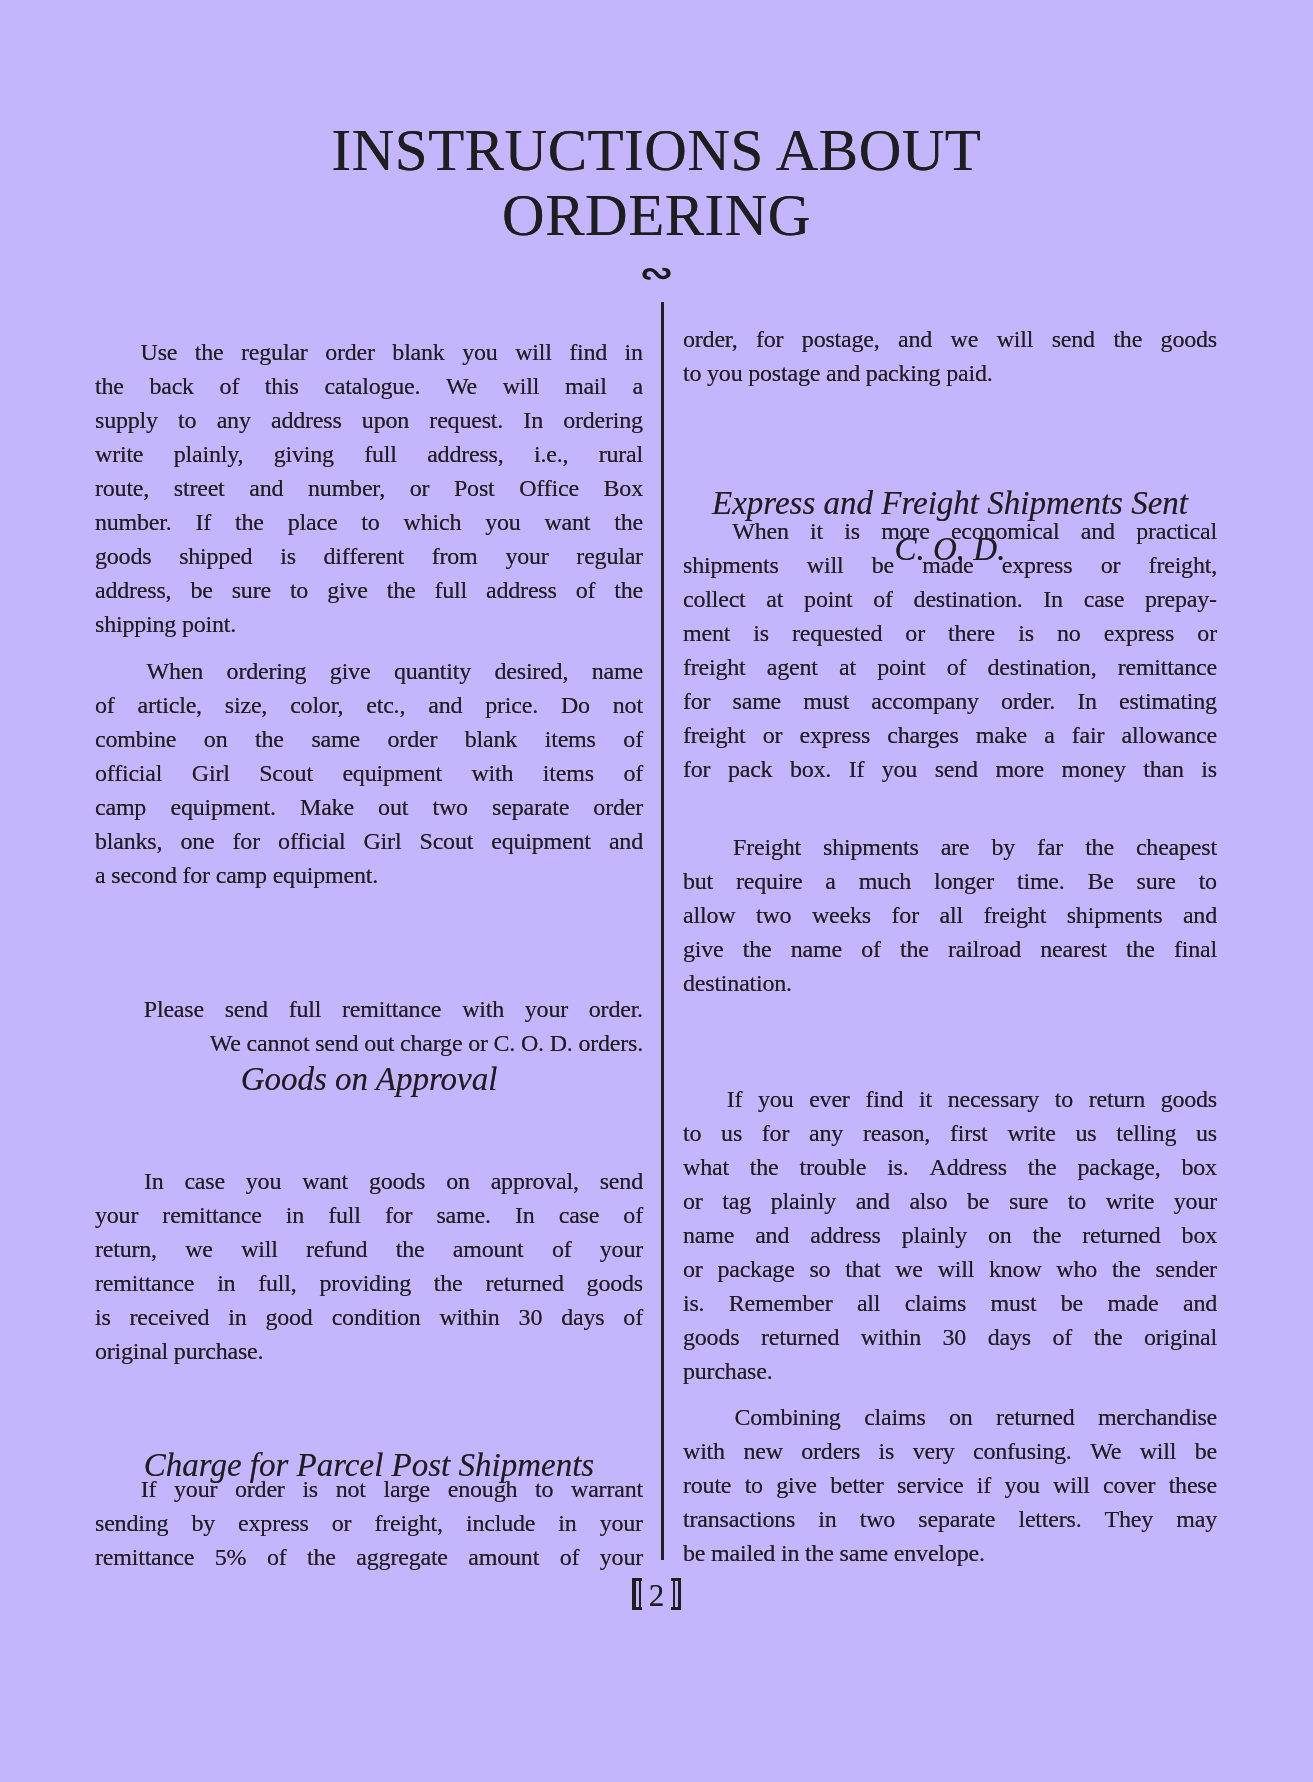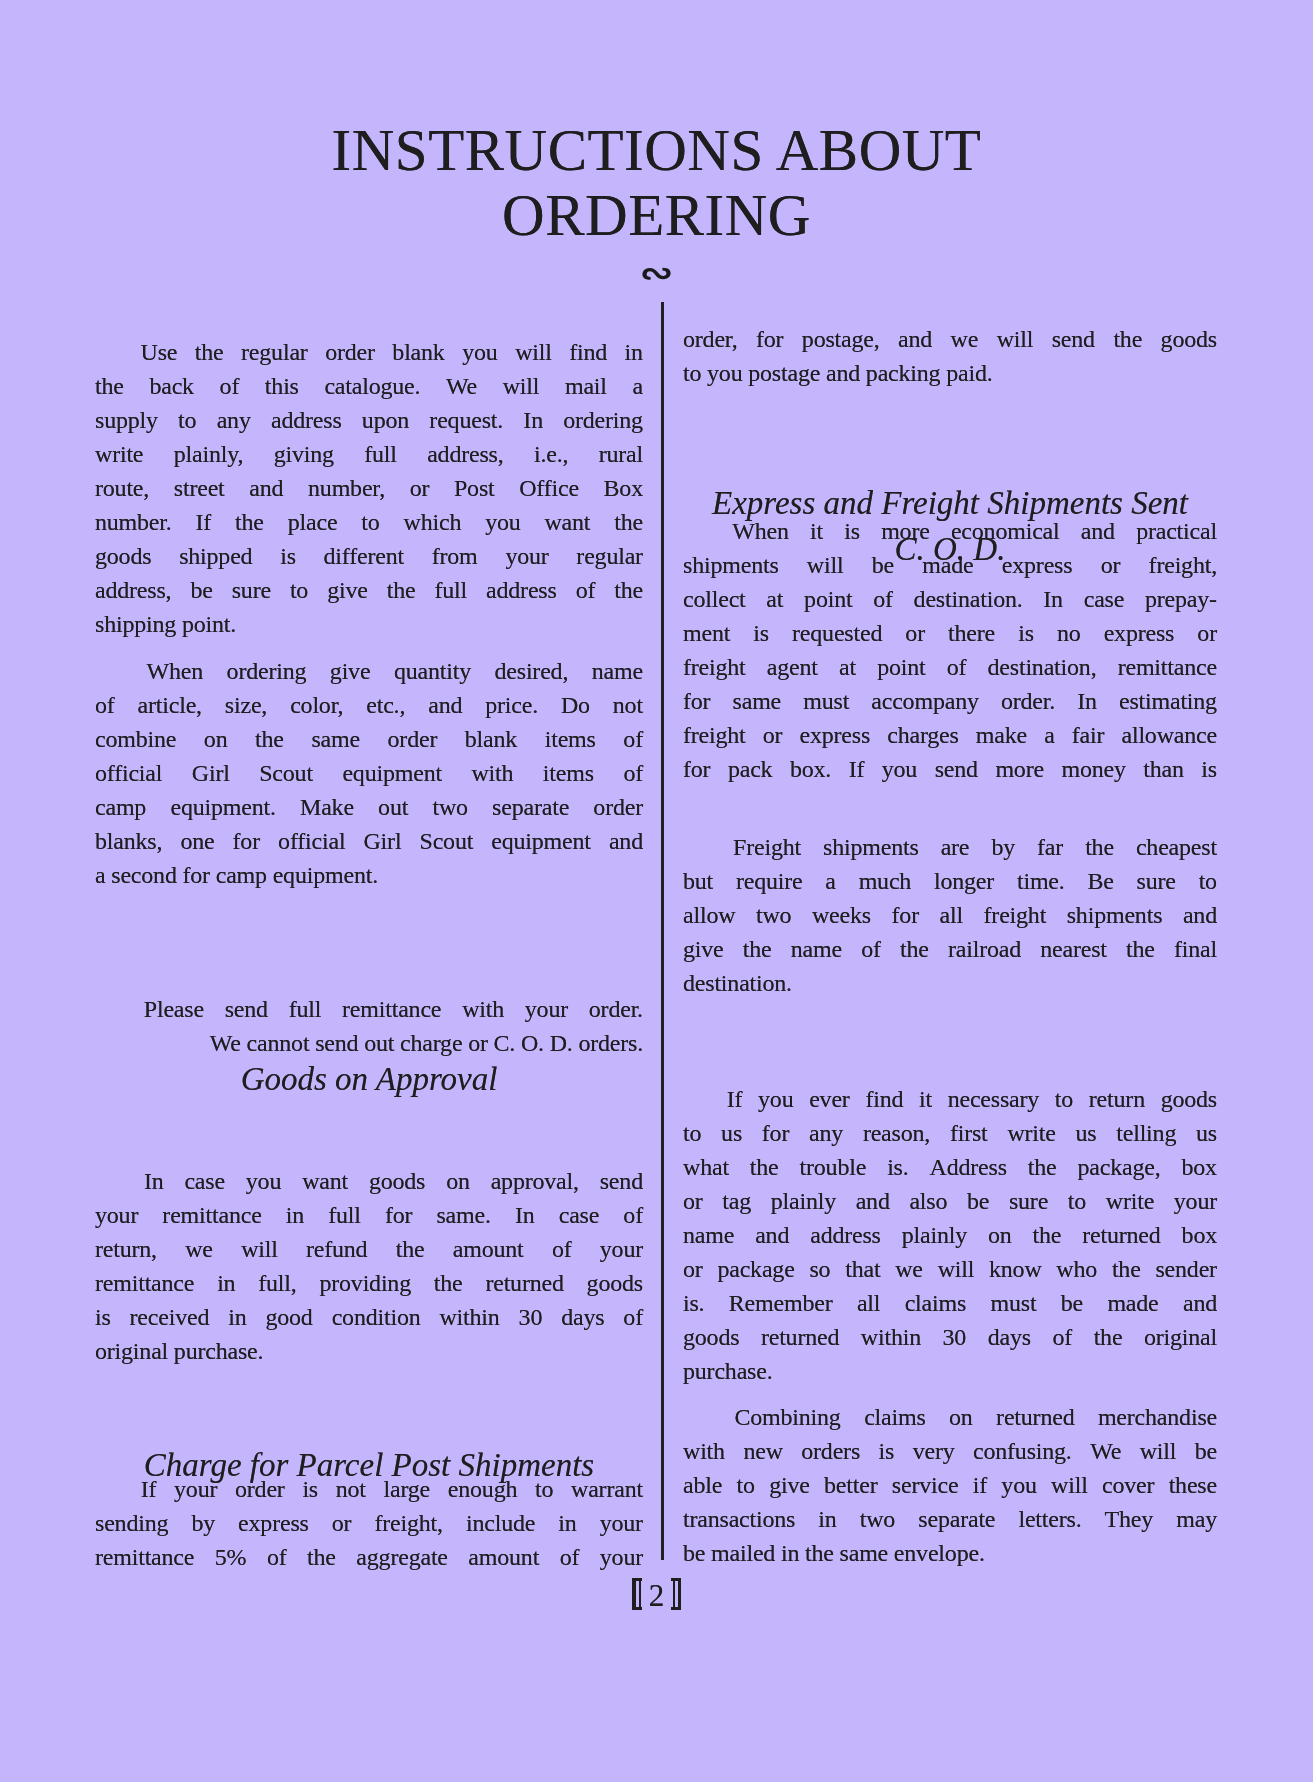--- a/index.html
+++ b/index.html
@@ -159,21 +159,21 @@
         <div class="pline"><span>or</span><span>tag</span><span>plainly</span><span>and</span><span>also</span><span>be</span><span>sure</span><span>to</span><span>write</span><span>your</span></div>
         <div class="pline"><span>name</span><span>and</span><span>address</span><span>plainly</span><span>on</span><span>the</span><span>returned</span><span>box</span></div>
         <div class="pline"><span>or</span><span>package</span><span>so</span><span>that</span><span>we</span><span>will</span><span>know</span><span>who</span><span>the</span><span>sender</span></div>
         <div class="pline"><span>is.</span><span>Remember</span><span>all</span><span>claims</span><span>must</span><span>be</span><span>made</span><span>and</span></div>
         <div class="pline"><span>goods</span><span>returned</span><span>within</span><span>30</span><span>days</span><span>of</span><span>the</span><span>original</span></div>
         <div class="pline last">purchase.</div>
       </div>
       <div class="block paragraph" style="top: 1400px;">
         <div class="pline"><span class="indent"></span><span>Combining</span><span>claims</span><span>on</span><span>returned</span><span>merchandise</span></div>
         <div class="pline"><span>with</span><span>new</span><span>orders</span><span>is</span><span>very</span><span>confusing.</span><span>We</span><span>will</span><span>be</span></div>
-        <div class="pline"><span>able</span><span>to</span><span>give</span><span>better</span><span>service</span><span>if</span><span>you</span><span>will</span><span>cover</span><span>these</span></div>
+        <div class="pline"><span>route</span><span>to</span><span>give</span><span>better</span><span>service</span><span>if</span><span>you</span><span>will</span><span>cover</span><span>these</span></div>
         <div class="pline"><span>transactions</span><span>in</span><span>two</span><span>separate</span><span>letters.</span><span>They</span><span>may</span></div>
         <div class="pline last">be mailed in the same envelope.</div>
       </div>
     </div>
 
   <div class="footer">
     <span class="dbracket left"></span><span class="pagenum">2</span><span class="dbracket right"></span>
   </div>
 
 </div>

